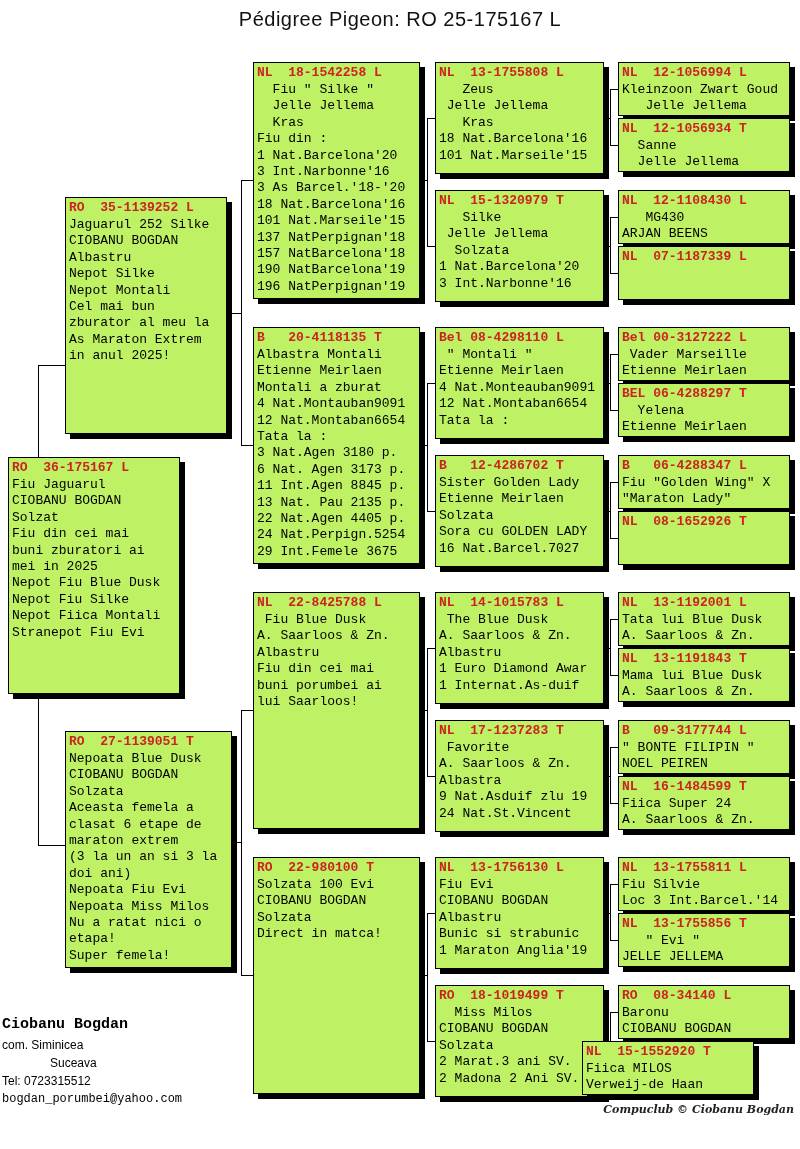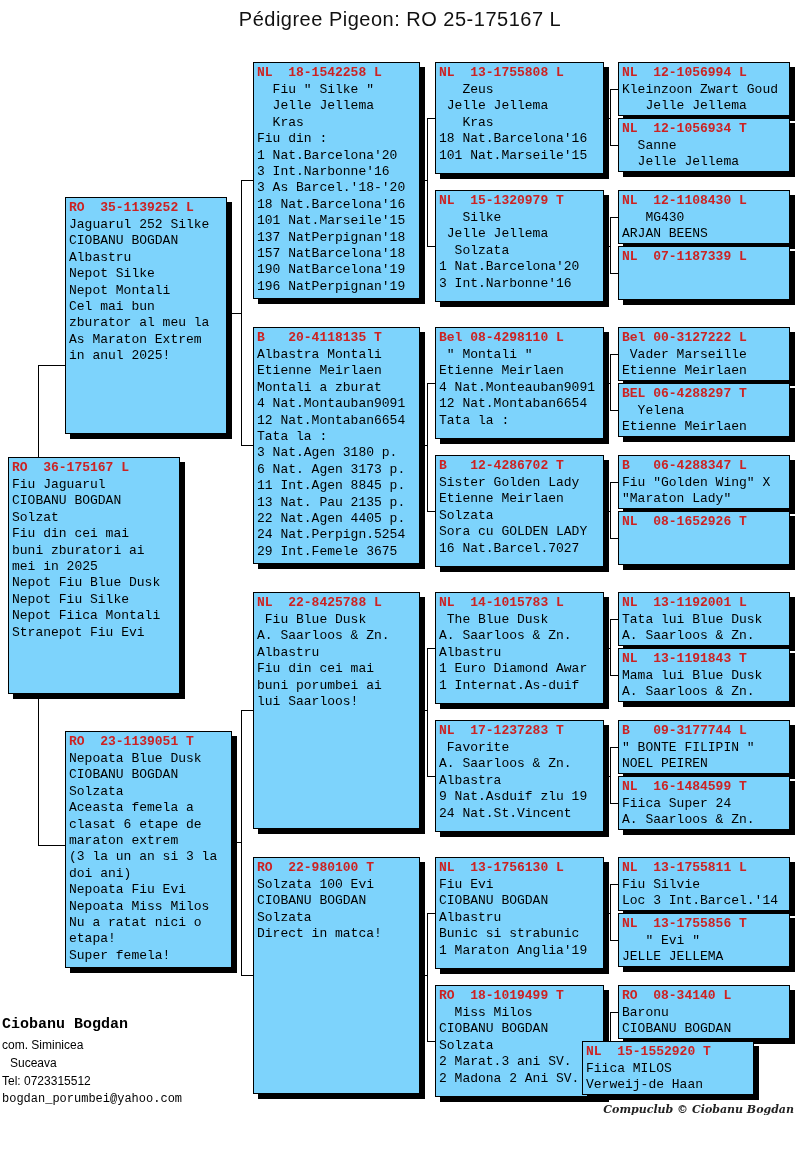--- a/index.html
+++ b/index.html
@@ -13,21 +13,21 @@
   }
   .title {
     position: absolute; left: 0; top: 8px; width: 100%;
     text-align: center;
     font-size: 20px; color: #111;
     font-family: "Liberation Sans", sans-serif;
     letter-spacing: 0.5px;
   }
   .box {
     position: absolute;
-    background: #7dd3fc;
+    background: #bef264;
     border: 1px solid #000;
     box-shadow: 5px 5px 0 #000;
     overflow: hidden;
     z-index: 2;
   }
   .hdr {
     font-family: "Liberation Mono", monospace;
     font-weight: bold;
     font-size: 13px;
     color: #cc2222;
@@ -46,21 +46,21 @@
   .ln { position: absolute; background: #000; z-index: 1; }
   .footer {
     position: absolute; left: 2px; top: 1014px; width: 260px;
     color: #000;
   }
   .owner-name {
     font-family: "Liberation Mono", monospace;
     font-weight: bold; font-size: 15px; line-height: 22px;
   }
   .addr { font-size: 12px; line-height: 18px; font-family: "Liberation Sans", sans-serif; }
-  .addr.indent { padding-left: 8px; }
+  .addr.indent { padding-left: 8px; margin-left: 40px; }
   .email { font-size: 12px; line-height: 18px; font-family: "Liberation Mono", monospace; }
   .credit {
     position: absolute; right: 6px; top: 1103px;
     font-family: "DejaVu Serif", serif;
     font-style: italic; font-weight: bold;
     font-size: 11px; color: #222;
   }
 </style>
 </head>
 <body>
@@ -87,21 +87,21 @@
 Solzat
 Fiu din cei mai
 buni zburatori ai
 mei in 2025
 Nepot Fiu Blue Dusk
 Nepot Fiu Silke
 Nepot Fiica Montali
 Stranepot Fiu Evi</div>
   </div>
   <div class="box" style="left:65px;top:731px;width:167px;height:237px">
-    <div class="hdr">RO  23-1139051 T</div>
+    <div class="hdr">RO  27-1139051 T</div>
     <div class="bdy">Nepoata Blue Dusk
 CIOBANU BOGDAN
 Solzata
 Aceasta femela a
 clasat 6 etape de
 maraton extrem
 (3 la un an si 3 la
 doi ani)
 Nepoata Fiu Evi
 Nepoata Miss Milos

